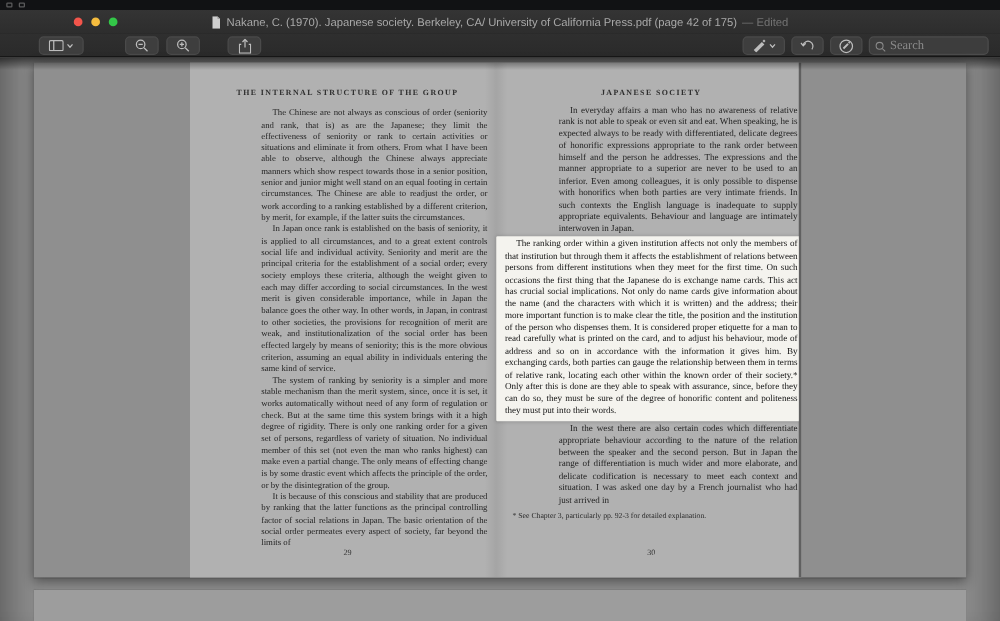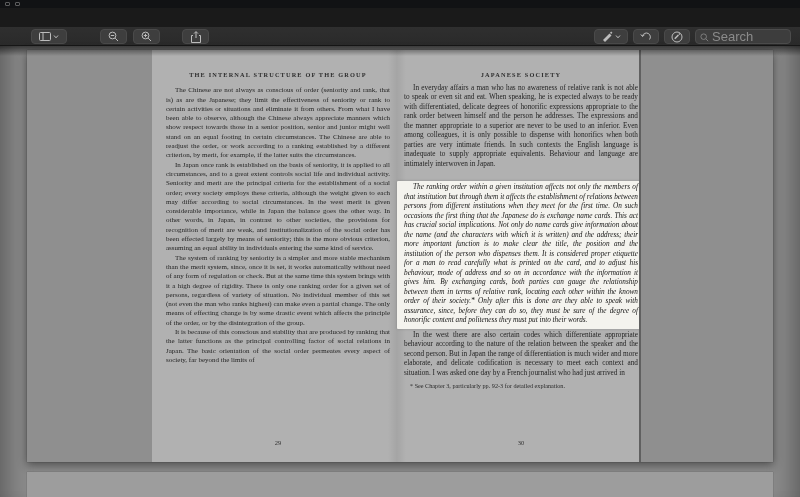--- a/index.html
+++ b/index.html
@@ -24,21 +24,21 @@
 
   .toolbar { position:absolute; left:0; top:27px; width:800px; height:19px;
              background:linear-gradient(#2f2f2f,#2a2a2a); border-bottom:1px solid #161616; }
   .tbtn { position:absolute; top:2px; height:15px; background:#3e3e3e; border:1px solid #4a4a4a;
           border-radius:4px; display:flex; align-items:center; justify-content:center; gap:2px; }
   .tbtn svg { display:block; }
   .searchfield { position:absolute; top:2px; left:695px; width:96px; height:15px;
                  background:#3d3d3d; border:1px solid #4c4c4c; border-radius:4px; }
   .searchfield input { position:absolute; left:16px; top:0; width:76px; height:13px;
                        background:transparent; border:none; outline:none;
-                       font-size:13px; color:#bdbdbd; font-family:Liberation Sans, sans-serif; }
+                       font-size:10px; color:#bdbdbd; font-family:Liberation Serif, serif; }
   .searchfield input::placeholder { color:#8b8b8b; }
   .searchfield svg { position:absolute; left:4px; top:3px; }
 
   
   .content { position:absolute; left:0; top:46px; width:800px; height:451px; background:#8b8b8b;
              box-shadow: inset 28px 0 26px -22px rgba(0,0,0,.35),
                          inset -28px 0 26px -22px rgba(0,0,0,.35); }
   .content::before { content:""; position:absolute; left:0; top:0; width:100%; height:10px;
              background:linear-gradient(rgba(0,0,0,.55),rgba(0,0,0,0)); z-index:6; pointer-events:none; }
 
@@ -55,40 +55,55 @@
   .pagecol { position:absolute; top:0; bottom:0; color:#242424;
              font-family:"Liberation Serif","DejaVu Serif",serif; }
   .pagecol.left  { left:14px;  width:224px; font-size:7px;   line-height:9.3px; }
   .pagecol.right { left:252px; width:234px; font-size:7.25px; line-height:9.5px; }
 
   .runhead { text-align:center; font-size:6.3px; letter-spacing:1.15px; color:#2e2e2e;
              font-weight:bold; white-space:nowrap; }
   .pagecol.left .runhead  { margin-top:20px; margin-bottom:7px; }
   .pagecol.right .runhead { margin-top:20px; margin-bottom:4px; }
 
-  .para { text-align:justify; }
+  .para { text-align:justify;margin-left:43px; }
   .para.indent { text-indent:9px; }
-  .para.hl { background:#f4f3ee; color:#141414; margin:12px -8px 2px -7px;
+  .para.hl { background:#f4f3ee; color:#141414; margin:1px -8px 2px -7px;
              padding:2px 8px 3px 7px; border-radius:1px;
-             box-shadow:0 0 3px rgba(0,0,0,.18);font-style:italic; }
+             box-shadow:0 0 3px rgba(0,0,0,.18); }
 
   .footnote { margin-top:4px; font-size:6.2px; line-height:7.5px; color:#2b2b2b; padding-left:6px; }
   .pagenum { position:absolute; bottom:15px; left:0; width:100%; text-align:center;
              font-size:6.5px; color:#333; }
 </style>
 </head>
 <body>
 
 <div class="screen">
 
   <div class="menubar">
     <span class="mglyph" style="left:5px"></span>
     <span class="mglyph" style="left:15px"></span>
   </div>
 
+  <div class="titlebar">
+    <div class="lights">
+      <span class="light" style="background:#f3554b"></span>
+      <span class="light" style="background:#f5bc3e"></span>
+      <span class="light" style="background:#33c748"></span>
+    </div>
+    <div class="titlewrap">
+      <svg class="docicon" viewBox="0 0 8 10">
+        <path d="M1 0 h4 l2 2 v8 h-6 z" fill="#cfcfcf"></path>
+          <path d="M5 0 l2 2 h-2 z" fill="#8f8f8f"></path>
+      </svg>
+      <span>Nakane, C. (1970). Japanese society. Berkeley, CA/ University of California Press.pdf (page 42 of 175)</span>
+      <span class="edited">— Edited</span>
+    </div>
+  </div>
 
   <div class="toolbar">
     <div class="tbtn" style="left:31px; width:36px;">
       <svg width="12" height="9" viewBox="0 0 12 9">
         <rect x="0.5" y="0.5" width="11" height="8" rx="1" fill="none" stroke="#bdbdbd"></rect>
         <line x1="4" y1="0.5" x2="4" y2="8.5" stroke="#bdbdbd"></line>
       </svg>
       <svg width="6" height="4" viewBox="0 0 6 4">
         <path d="M1 0.5 L3 2.8 L5 0.5" fill="none" stroke="#bdbdbd"></path>
       </svg>

